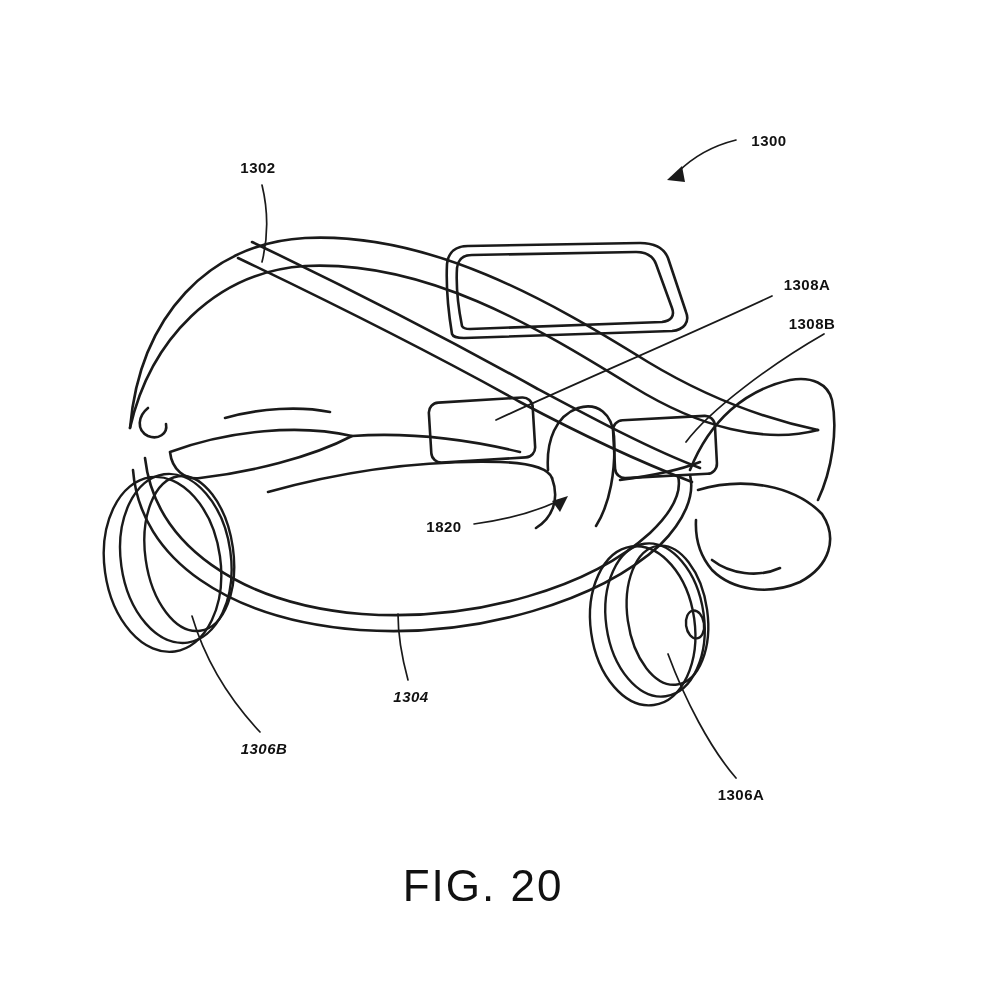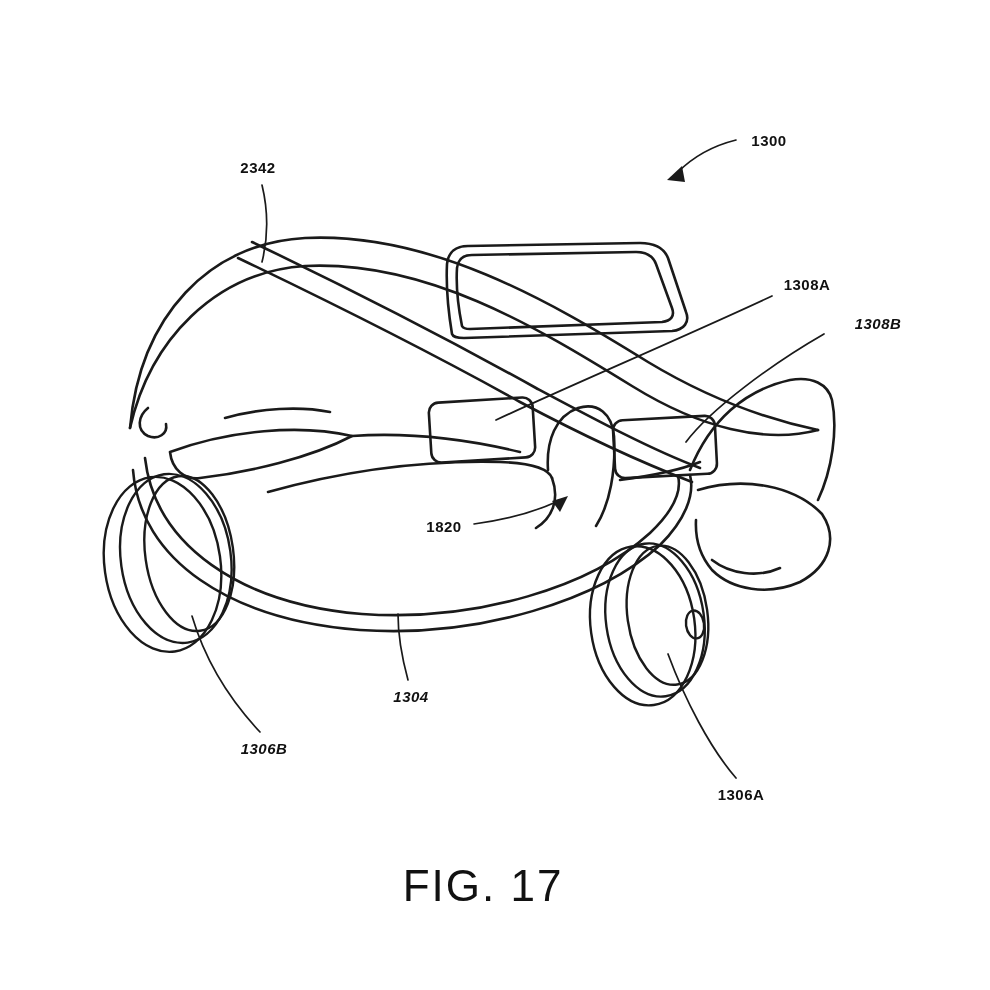--- a/index.html
+++ b/index.html
@@ -120,24 +120,24 @@
       <path d="M 260 732 C 230 700, 205 660, 192 616"></path>
       <path d="M 736 778 C 710 748, 685 700, 668 654"></path>
     </g>
 
     <g fill="#1a1a1a" stroke="none">
       <polygon points="667,180 682,166 685,182"></polygon>
       <polygon points="568,496 552,501 560,512"></polygon>
     </g>
   </svg>
 
-  <div class="ref-label" style="left:258px; top:167px;">2342</div>
+  <div class="ref-label" style="left:258px; top:167px;">1302</div>
   <div class="ref-label" style="left:769px; top:140px;">1300</div>
   <div class="ref-label" style="left:807px; top:284px;">1308A</div>
-  <div class="ref-label" style="left:878px; top:323px;font-style:italic;">1308B</div>
+  <div class="ref-label" style="left:812px; top:323px;">1308B</div>
   <div class="ref-label" style="left:444px; top:526px;">1820</div>
   <div class="ref-label" style="left:411px; top:696px;font-style:italic;">1304</div>
   <div class="ref-label" style="left:264px; top:748px;font-style:italic;">1306B</div>
   <div class="ref-label" style="left:741px; top:794px;">1306A</div>
 
-  <div class="fig-caption" style="left:483px; top:886px;">FIG. 17</div>
+  <div class="fig-caption" style="left:483px; top:886px;">FIG. 20</div>
 
 </div>
 
 </body></html>

